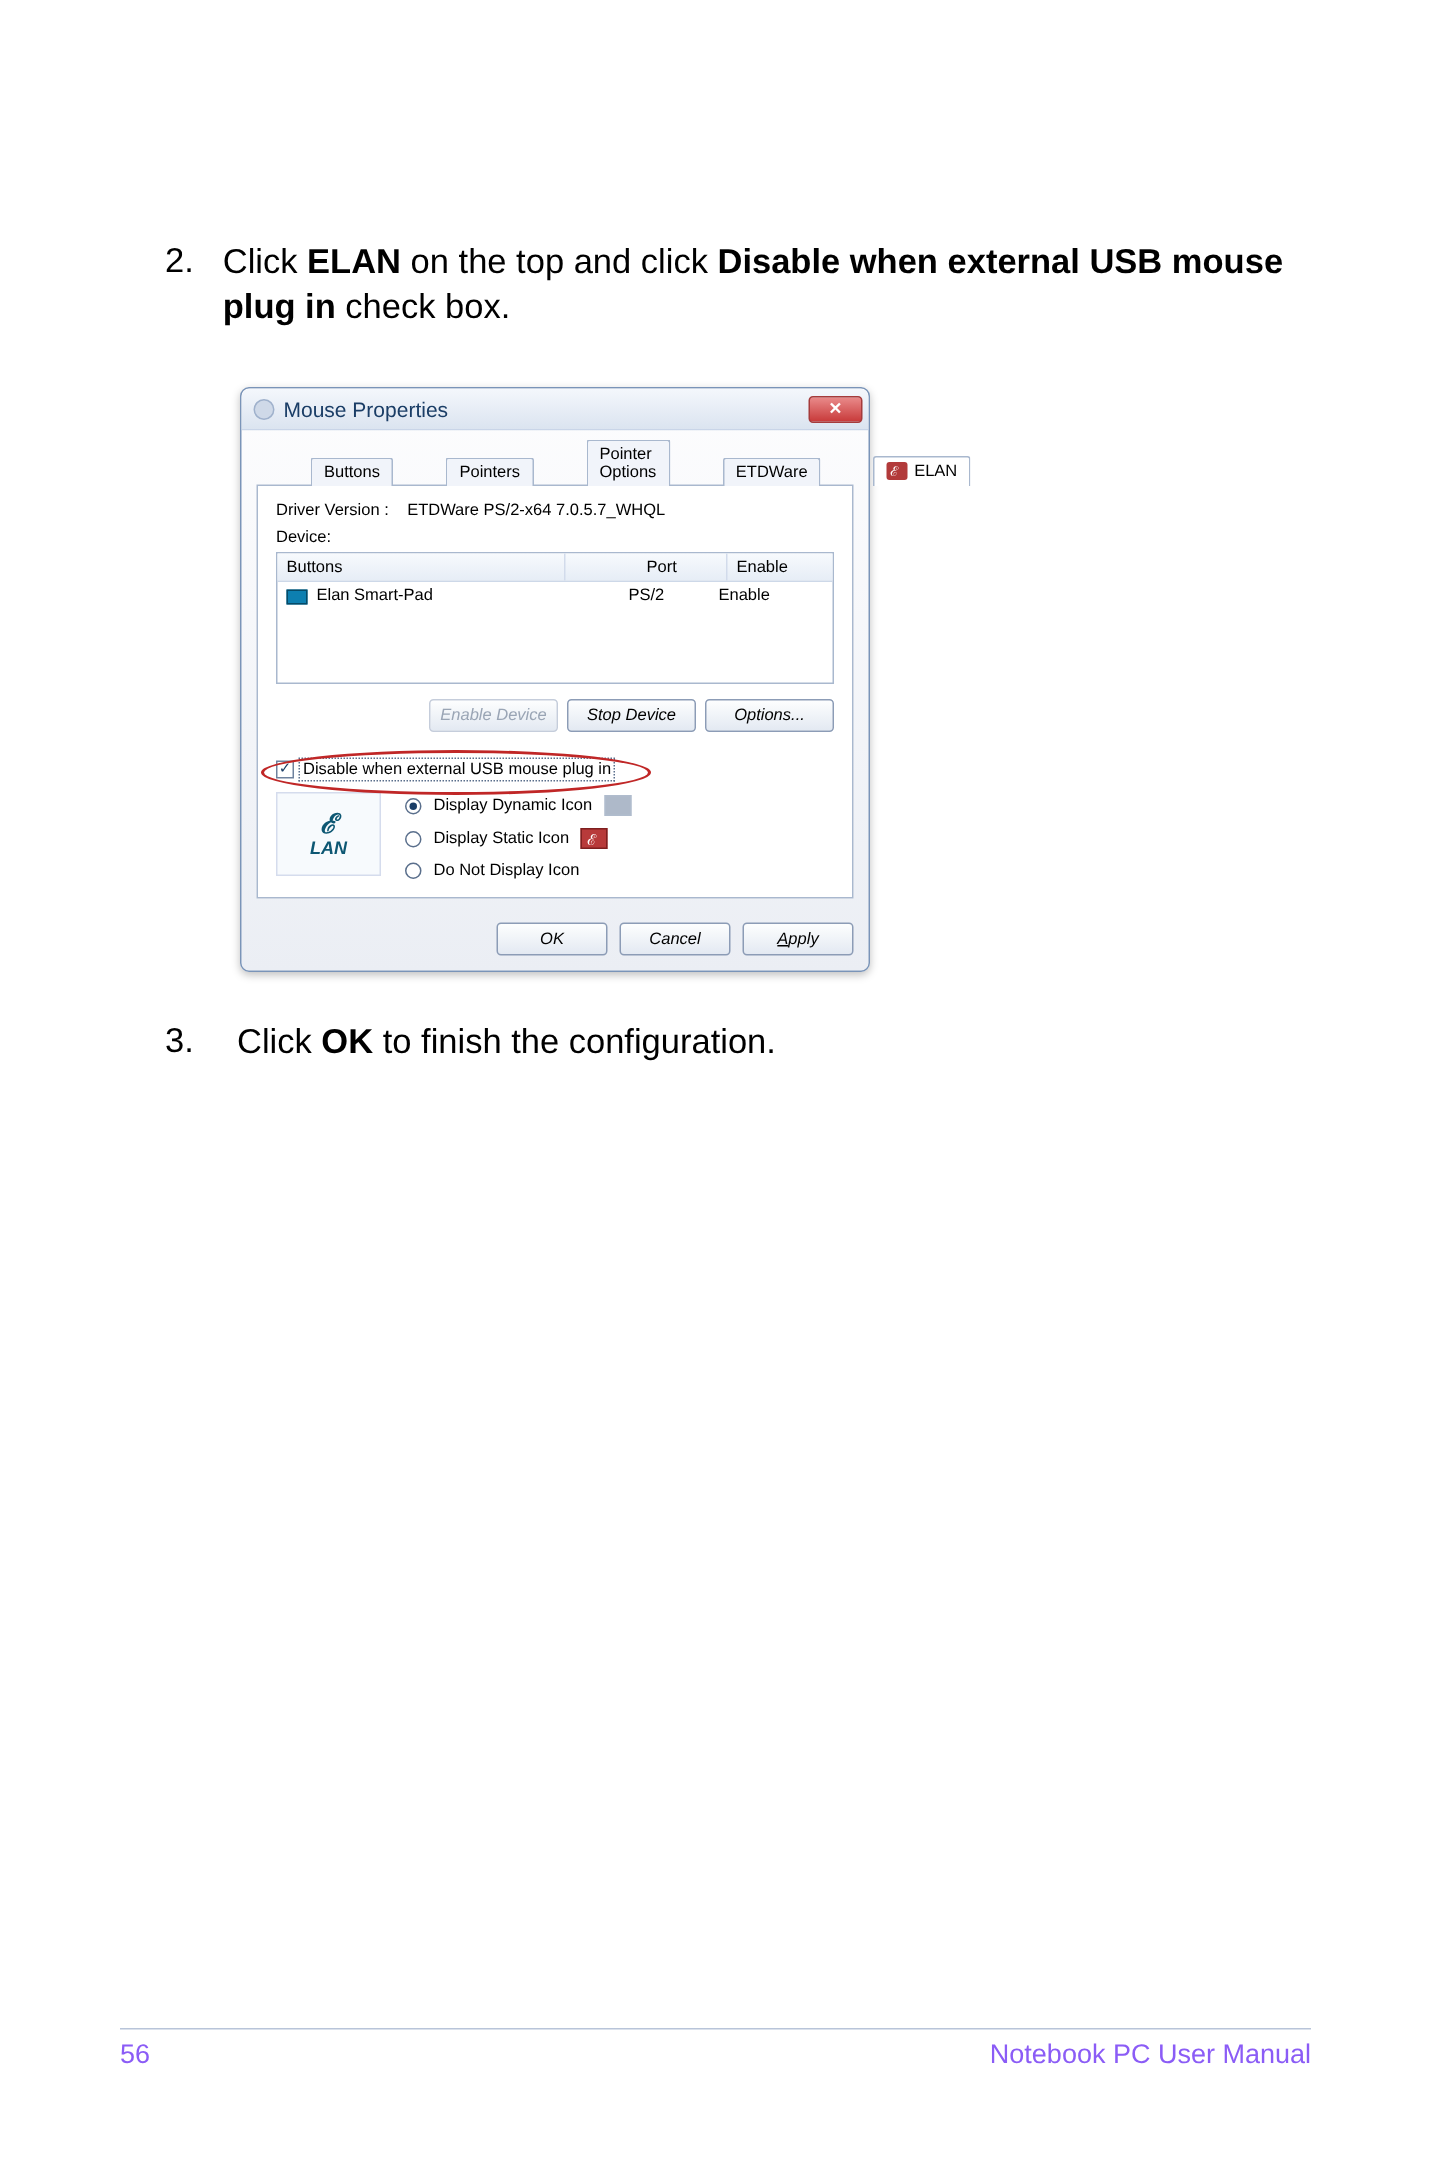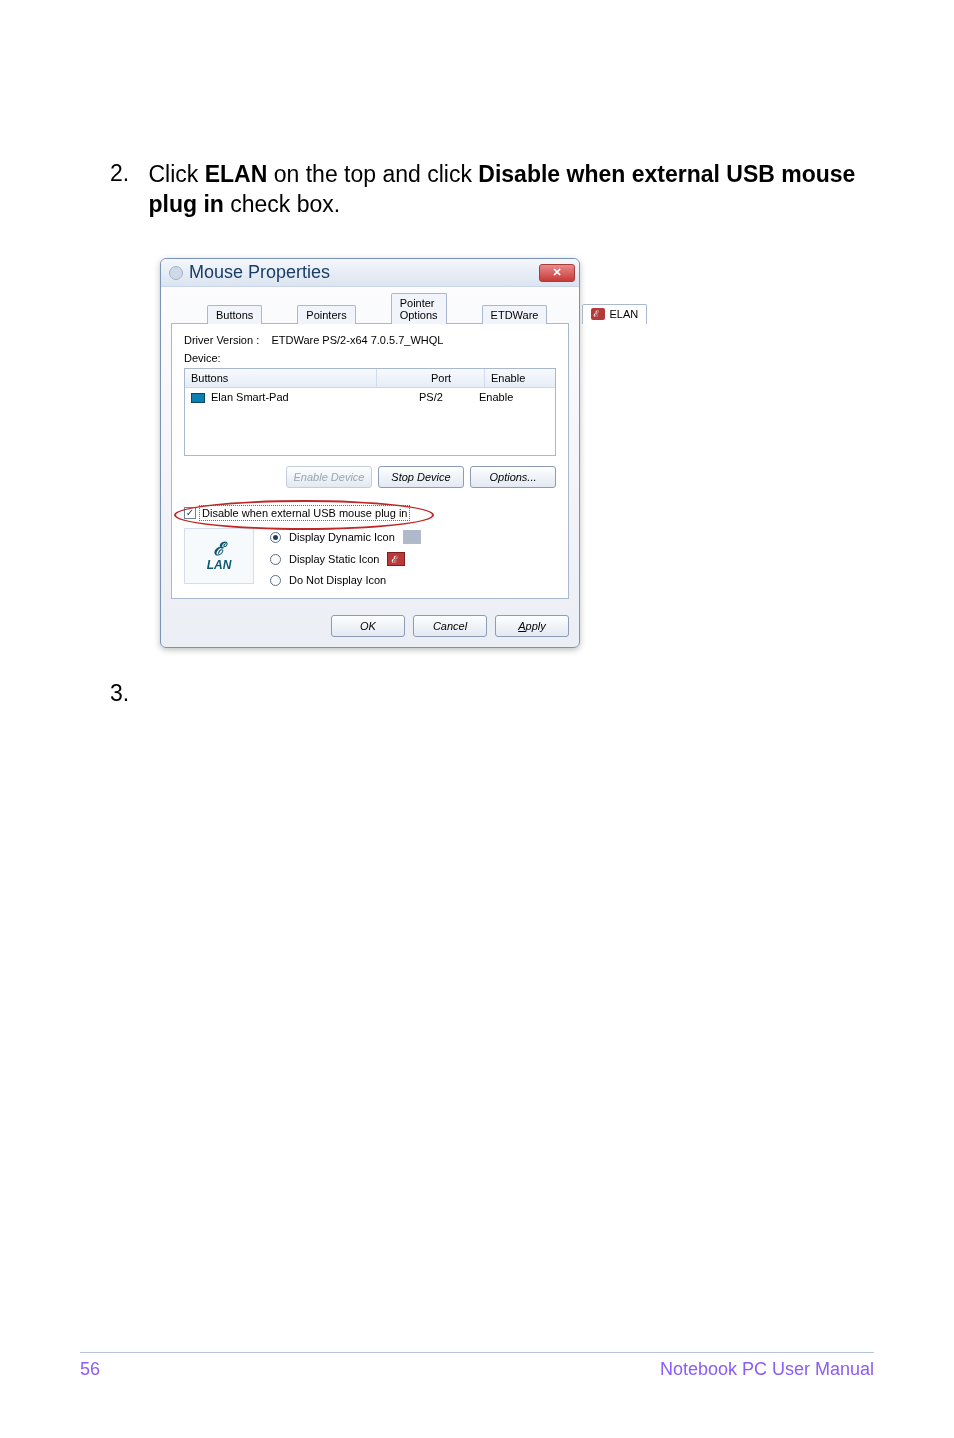--- a/index.html
+++ b/index.html
@@ -50,21 +50,21 @@
     padding:0 4px 0 8px;
     background:linear-gradient(#f4f7fc,#dbe4f0);
     border-bottom:1px solid #c9d5e8;
     border-radius:6px 6px 0 0;
     gap:6px;
   }
   .titlebar .ticon{
     width:14px;height:14px;border-radius:50%;
     background:#cfd9e8;border:1px solid #9fb1cc;
   }
-  .titlebar-title{ flex:1; color:#1a3d66; font-size:18px;}
+  .titlebar-title{ flex:1; color:#1a3d66; font-size:14px;}
   .close-btn{
     width:36px;height:18px;border:1px solid #a53b3b;border-radius:3px;
     background:linear-gradient(#e98a8a,#c83a3a);
     color:#fff;display:flex;align-items:center;justify-content:center;
     font-size:11px;font-weight:bold;
   }
   .body-area{ padding:6px 10px 8px 10px;}
   .tabstrip{ display:flex; align-items:flex-end; margin-bottom:-1px; position:relative; z-index:2;}
   .tab{
     border:1px solid #a9b8ce;
@@ -284,20 +284,23 @@
             <span class="underline">A</span>
             <span>pply</span>
           </div>
       </div>
     </div>
   </div>
 
   <div class="step3">
     <div class="instr-row">
       <div class="instr-num">3.</div>
+      <div class="instr-txt">
+        <span>Click </span><b>OK</b><span> to finish the configuration.</span>
+      </div>
     </div>
   </div>
 
   <div class="footer">
     <span>56</span>
     <span>Notebook PC User Manual</span>
   </div>
 
 </div>
 

